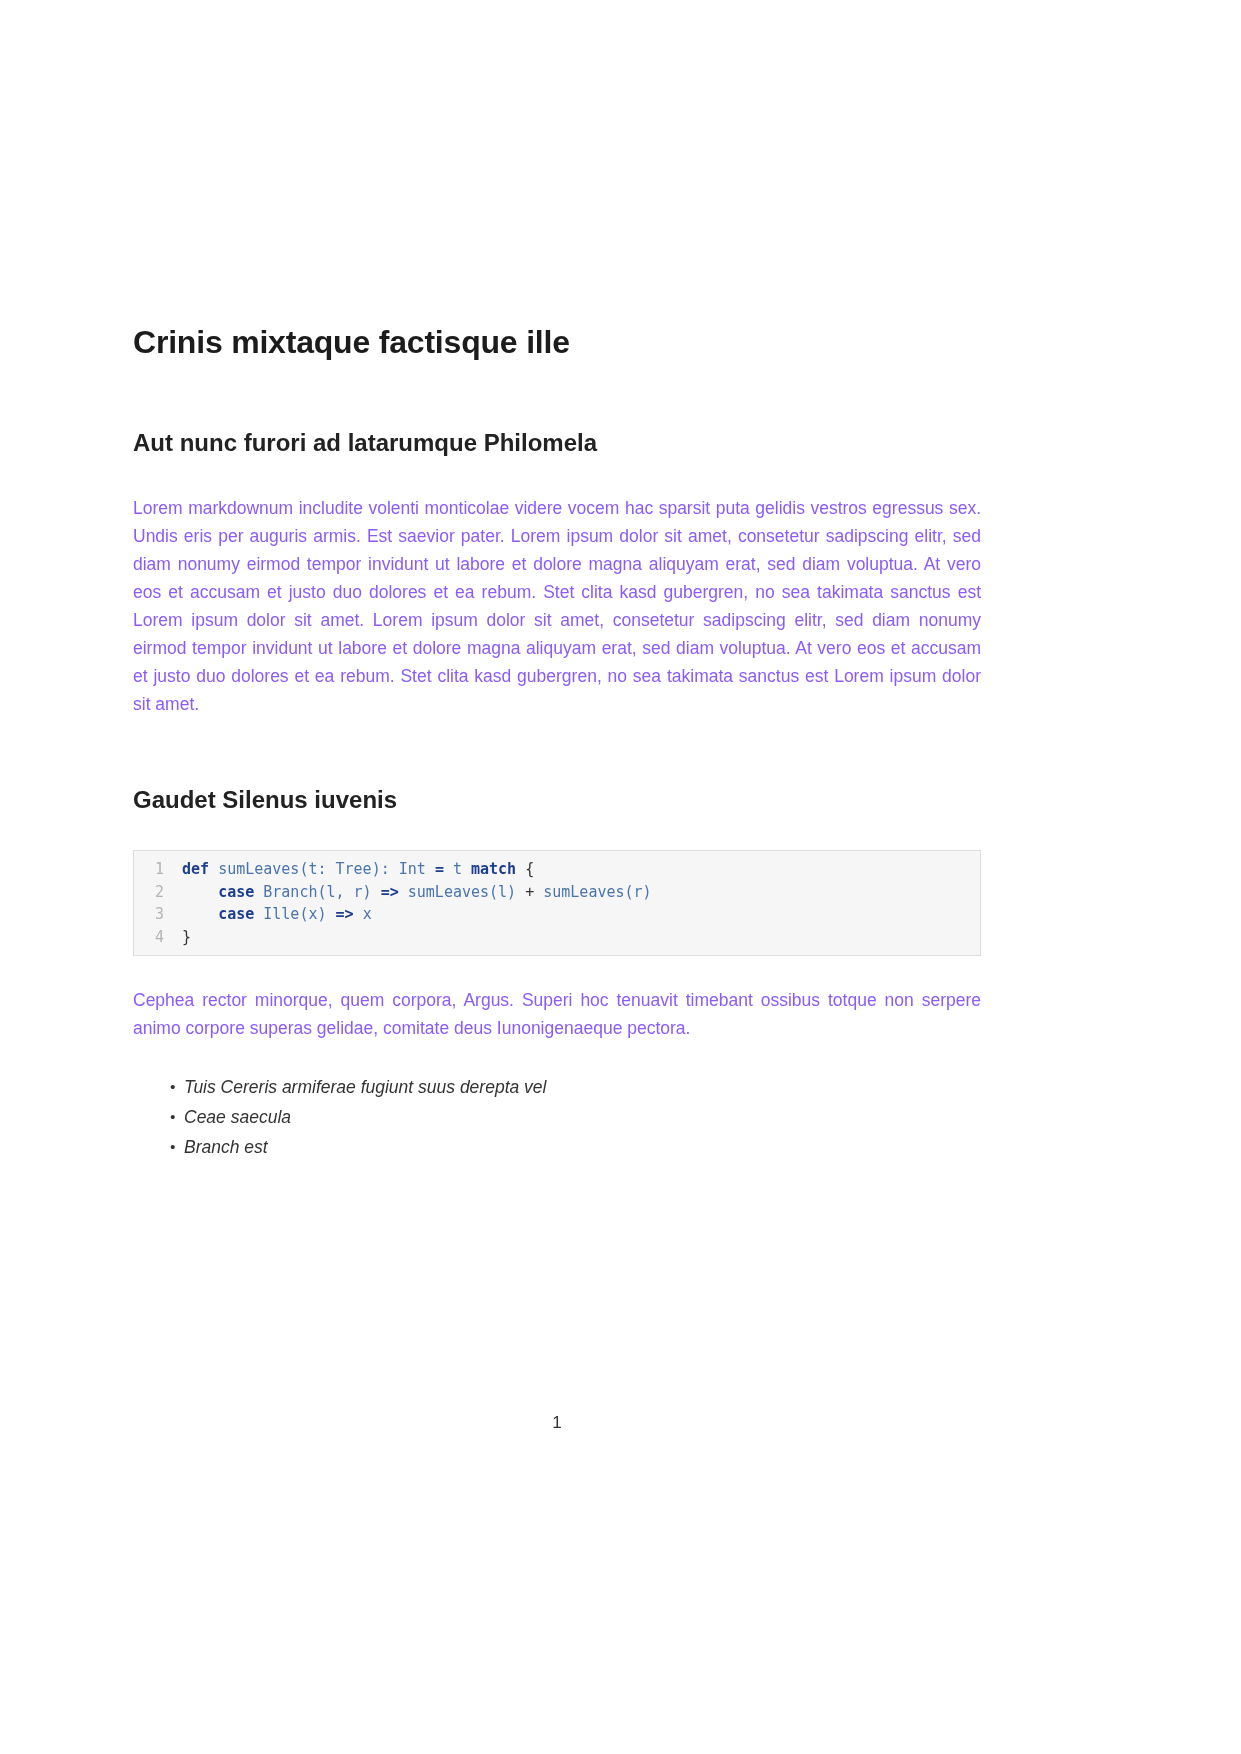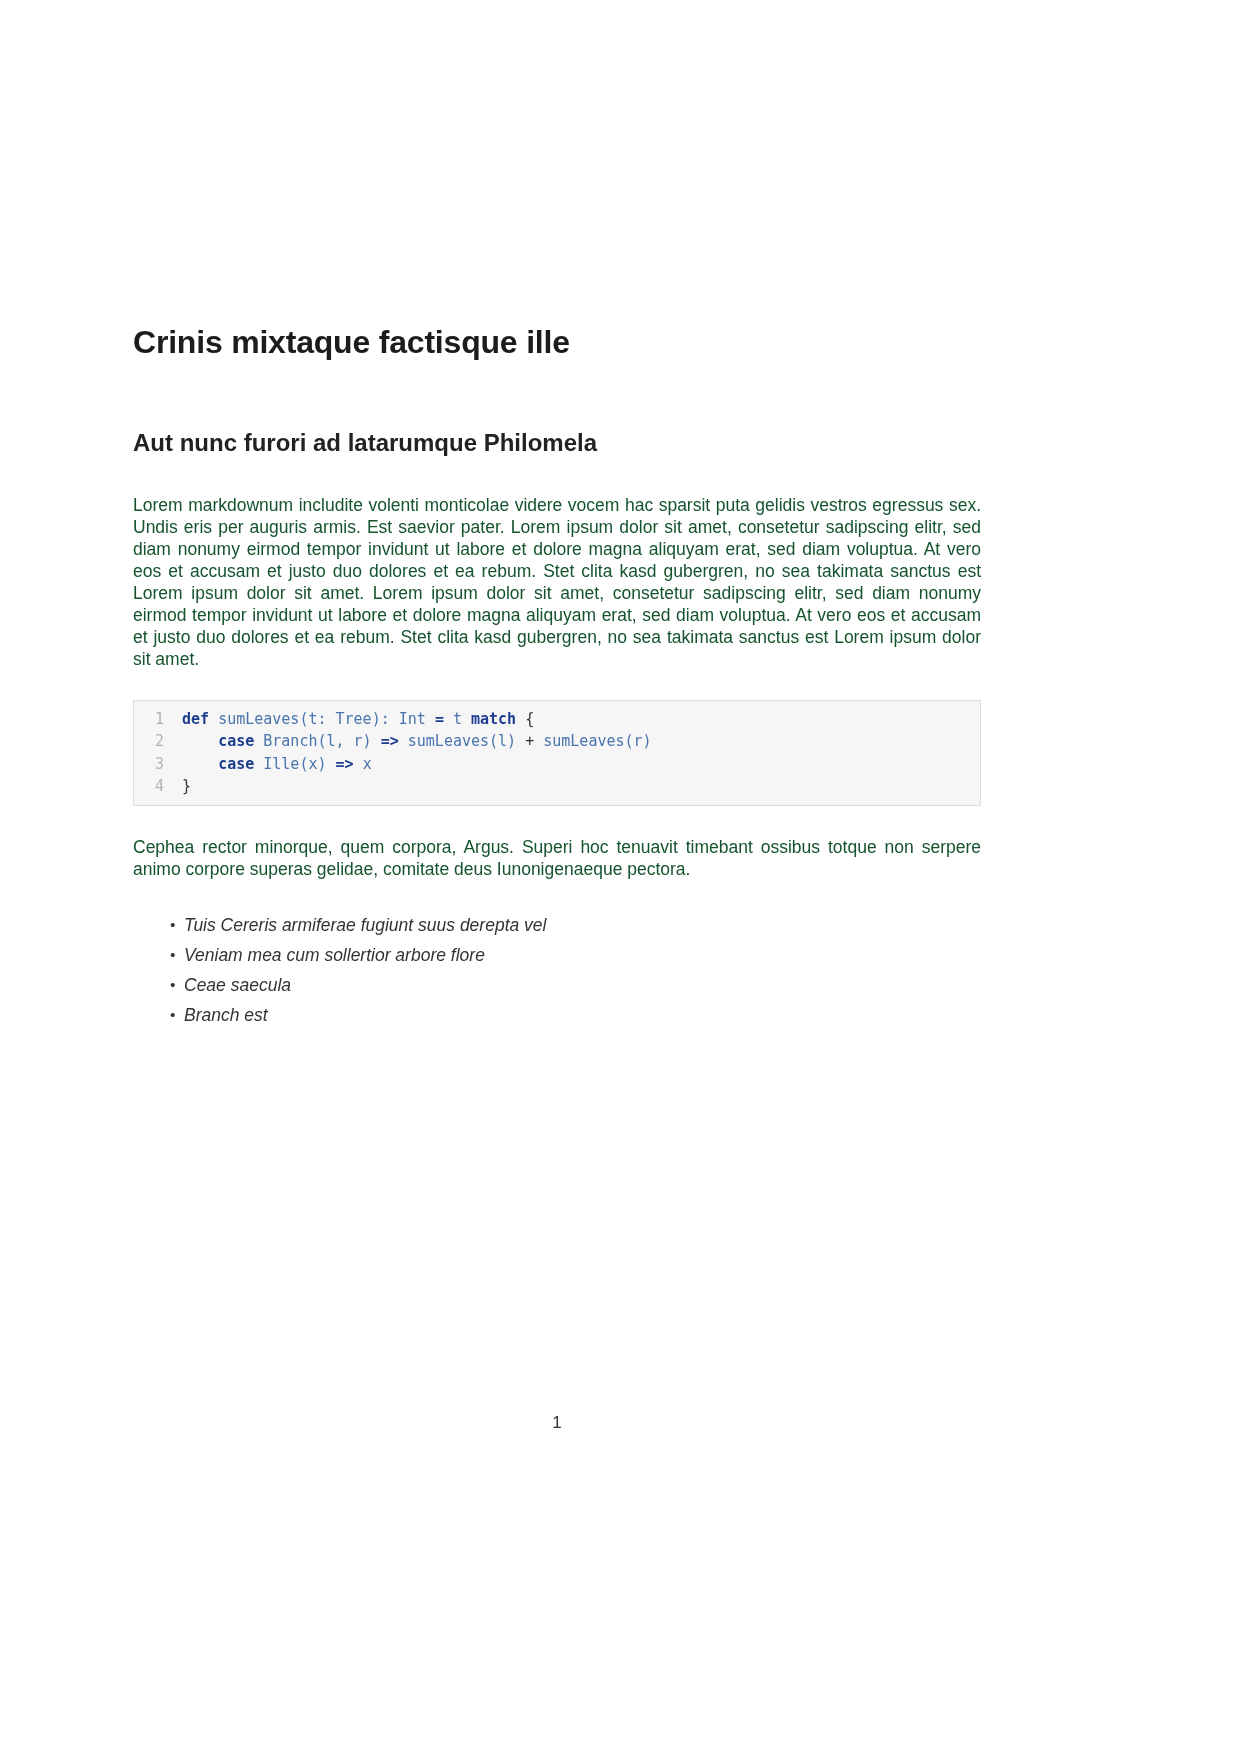--- a/index.html
+++ b/index.html
@@ -35,23 +35,23 @@
   h2.section-heading {
     margin: 68px 0 36px 0;
     font-size: 24px;
     line-height: 1.2;
     font-weight: 700;
     color: #222222;
   }
   p.para {
     margin: 0 0 30px 0;
     font-size: 17.5px;
-    line-height: 22px;
+    line-height: 28px;
     text-align: justify;
-    color: #14532d;
+    color: #8b5cf6;
   }
   .codeblock {
     box-sizing: border-box;
     width: 848px;
     margin: 26px 0 30px 0;
     background: var(--code-bg, #f6f6f6);
     border: 1px solid var(--code-border, #dddddd);
     padding: 7px 0;
     font-family: "DejaVu Sans Mono", "Liberation Mono", monospace;
     font-size: 15px;
@@ -110,34 +110,34 @@
 
 <div class="page">
   <div class="content">
 
     <h1 class="doc-title">Crinis mixtaque factisque ille</h1>
 
     <h2 class="section-heading">Aut nunc furori ad latarumque Philomela</h2>
 
     <p class="para">Lorem markdownum includite volenti monticolae videre vocem hac sparsit puta gelidis vestros egressus sex. Undis eris per auguris armis. Est saevior pater. Lorem ipsum dolor sit amet, consetetur sadipscing elitr, sed diam nonumy eirmod tempor invidunt ut labore et dolore magna aliquyam erat, sed diam voluptua. At vero eos et accusam et justo duo dolores et ea rebum. Stet clita kasd gubergren, no sea takimata sanctus est Lorem ipsum dolor sit amet. Lorem ipsum dolor sit amet, consetetur sadipscing elitr, sed diam nonumy eirmod tempor invidunt ut labore et dolore magna aliquyam erat, sed diam voluptua. At vero eos et accusam et justo duo dolores et ea rebum. Stet clita kasd gubergren, no sea takimata sanctus est Lorem ipsum dolor sit amet.</p>
 
+    <h2 class="section-heading">Gaudet Silenus iuvenis</h2>
 
 
     <div class="codeblock" id="codeblock">
         <div class="code-line"><span class="line-number">1</span><span class="code-text"><span class="tok-kw">def</span><span class="tok-pl"> </span><span class="tok-id">sumLeaves(t:</span><span class="tok-pl"> </span><span class="tok-ty">Tree):</span><span class="tok-pl"> </span><span class="tok-ty">Int</span><span class="tok-pl"> </span><span class="tok-kw">=</span><span class="tok-pl"> </span><span class="tok-id">t</span><span class="tok-pl"> </span><span class="tok-kw">match</span><span class="tok-pl"> {</span></span></div>
         <div class="code-line"><span class="line-number">2</span><span class="code-text"><span class="tok-pl">    </span><span class="tok-kw">case</span><span class="tok-pl"> </span><span class="tok-id">Branch(l, r)</span><span class="tok-pl"> </span><span class="tok-kw">=&gt;</span><span class="tok-pl"> </span><span class="tok-id">sumLeaves(l)</span><span class="tok-pl"> + </span><span class="tok-id">sumLeaves(r)</span></span></div>
         <div class="code-line"><span class="line-number">3</span><span class="code-text"><span class="tok-pl">    </span><span class="tok-kw">case</span><span class="tok-pl"> </span><span class="tok-id">Ille(x)</span><span class="tok-pl"> </span><span class="tok-kw">=&gt;</span><span class="tok-pl"> </span><span class="tok-id">x</span></span></div>
         <div class="code-line"><span class="line-number">4</span><span class="code-text"><span class="tok-pl">}</span></span></div>
       </div>
 
     <p class="para">Cephea rector minorque, quem corpora, Argus. Superi hoc tenuavit timebant ossibus totque non serpere animo corpore superas gelidae, comitate deus Iunonigenaeque pectora.</p>
 
     <ul class="bullet-list" id="bullet-list">
         <li>Tuis Cereris armiferae fugiunt suus derepta vel</li>
-        <li>Veniam mea cum sollertior arbore flore</li>
         <li>Ceae saecula</li>
         <li>Branch est</li>
       </ul>
 
   </div>
 
   <div class="page-number">1</div>
 </div>
 
 </body></html>

